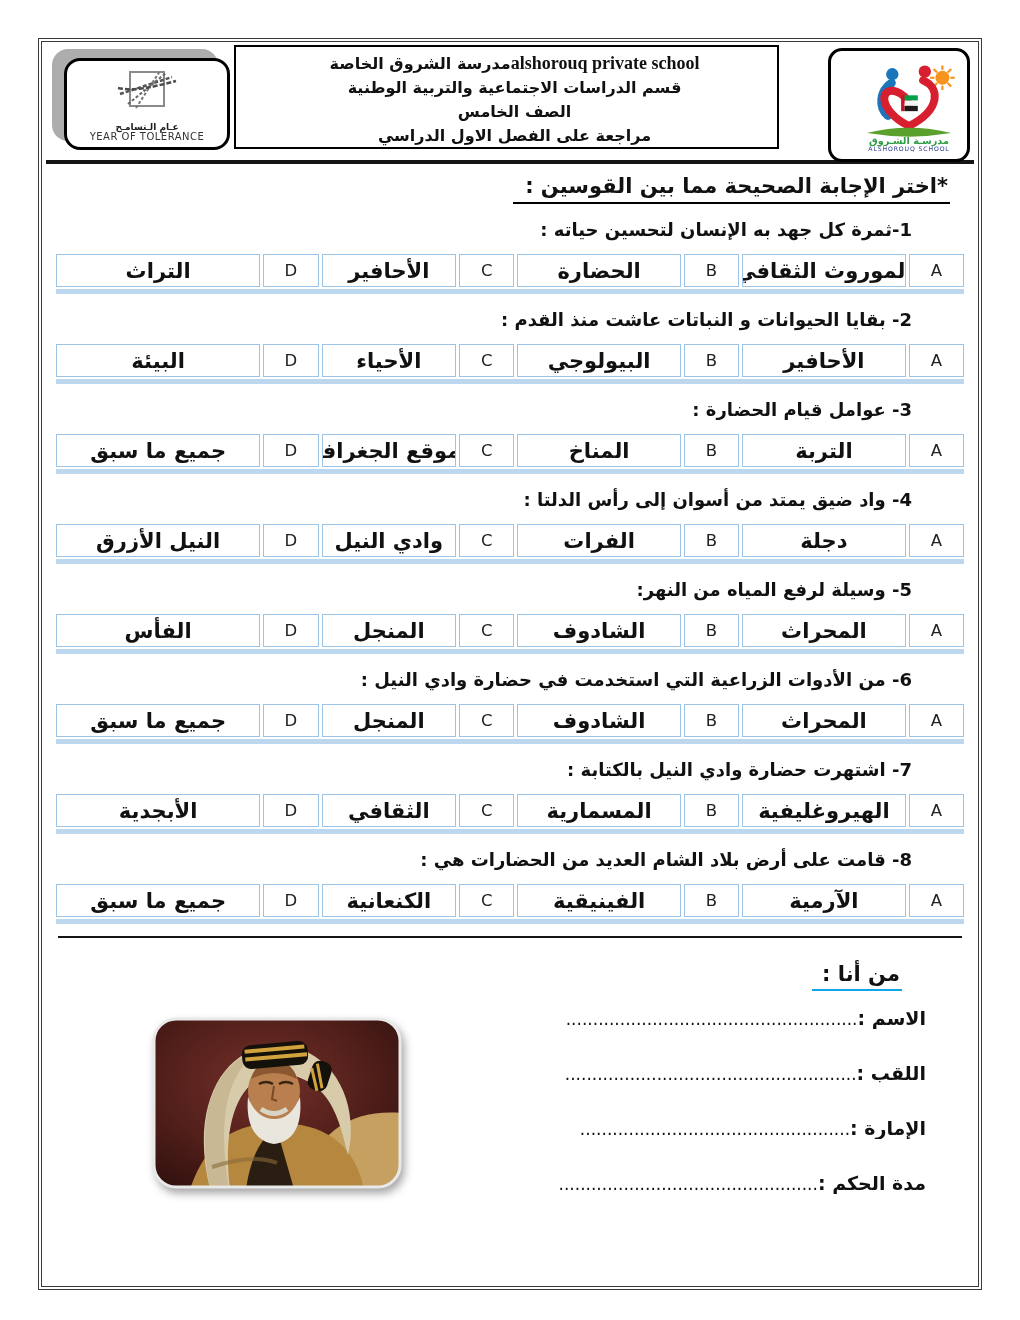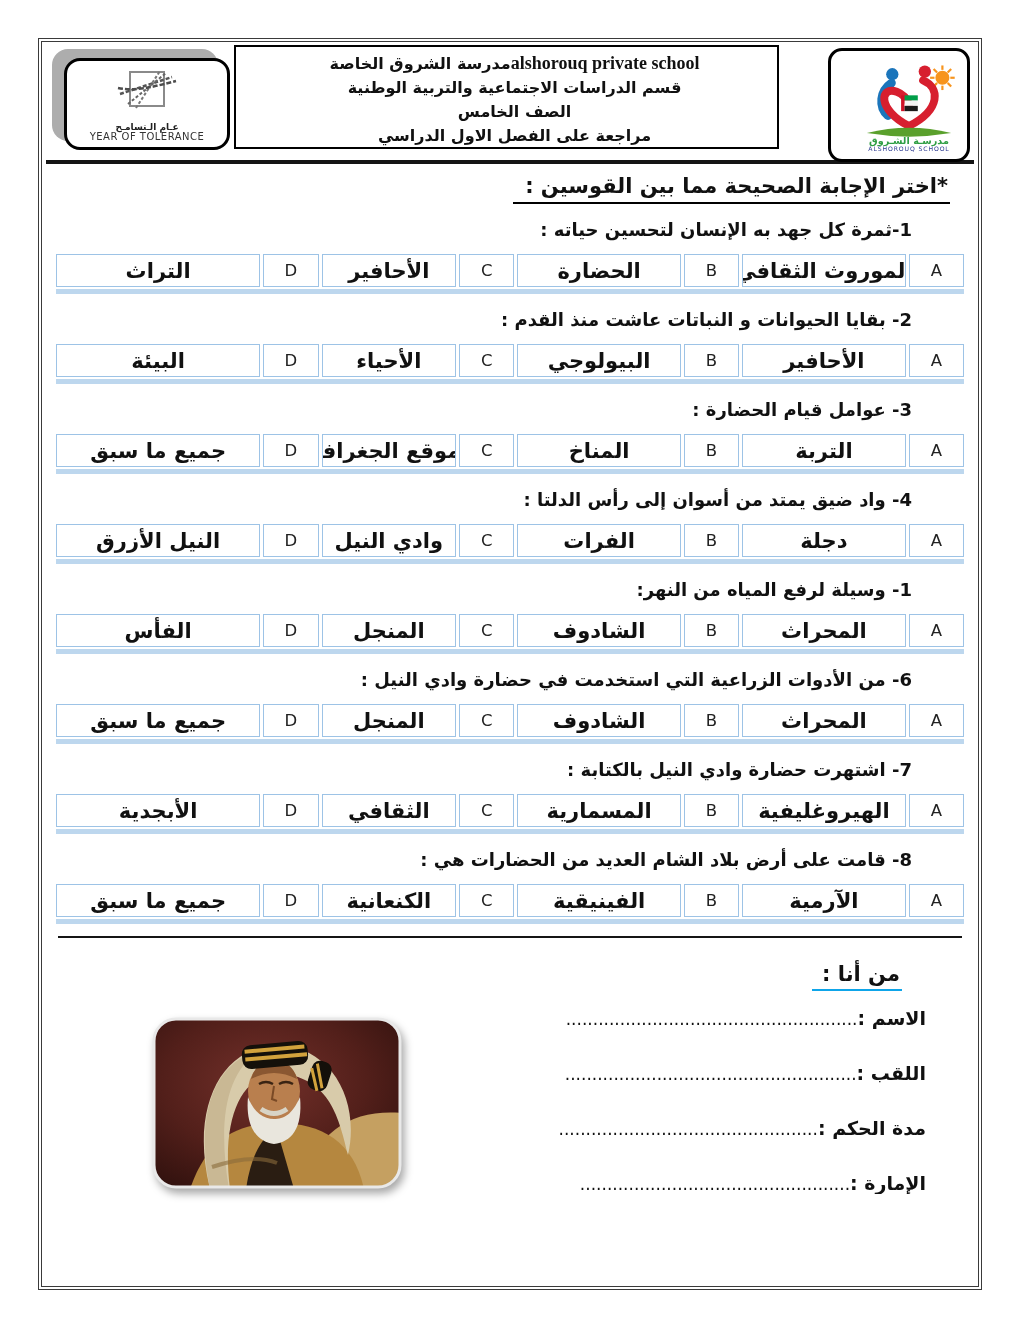--- a/index.html
+++ b/index.html
@@ -163,21 +163,21 @@
               <div class="cell ans ans-a">دجلة</div>
               <div class="cell letter">B</div>
               <div class="cell ans ans-b">الفرات</div>
               <div class="cell letter">C</div>
               <div class="cell ans ans-c">وادي النيل</div>
               <div class="cell letter">D</div>
               <div class="cell ans ans-d">النيل الأزرق</div>
             </div>
           </div>
           <div class="q-block">
-            <div class="q-text">1- وسيلة لرفع المياه من النهر:</div>
+            <div class="q-text">5- وسيلة لرفع المياه من النهر:</div>
             <div class="answer-table">
               <div class="cell letter">A</div>
               <div class="cell ans ans-a">المحراث</div>
               <div class="cell letter">B</div>
               <div class="cell ans ans-b">الشادوف</div>
               <div class="cell letter">C</div>
               <div class="cell ans ans-c">المنجل</div>
               <div class="cell letter">D</div>
               <div class="cell ans ans-d">الفأس</div>
             </div>
@@ -267,20 +267,20 @@
               </g>
               <path d="M60,150 C90,140 110,140 125,146" stroke="#8a6a3a" stroke-width="4" fill="none" opacity=".6"></path>
             </g>
             <rect x="2" y="2" width="246" height="168" rx="22" fill="none" stroke="#e9e9e9" stroke-width="3"></rect>
           </svg>
         </div>
 
         <div class="fields">
             <div class="field-row"><span class="field-label">الاسم :</span><span class="field-dots">......................................................</span></div>
             <div class="field-row"><span class="field-label">اللقب :</span><span class="field-dots">......................................................</span></div>
+            <div class="field-row"><span class="field-label">الإمارة :</span><span class="field-dots">..................................................</span></div>
             <div class="field-row"><span class="field-label">مدة الحكم :</span><span class="field-dots">................................................</span></div>
-            <div class="field-row"><span class="field-label">الإمارة :</span><span class="field-dots">..................................................</span></div>
           </div>
       </div>
 
     </div>
   </div>
 </div>
 
 </body></html>

